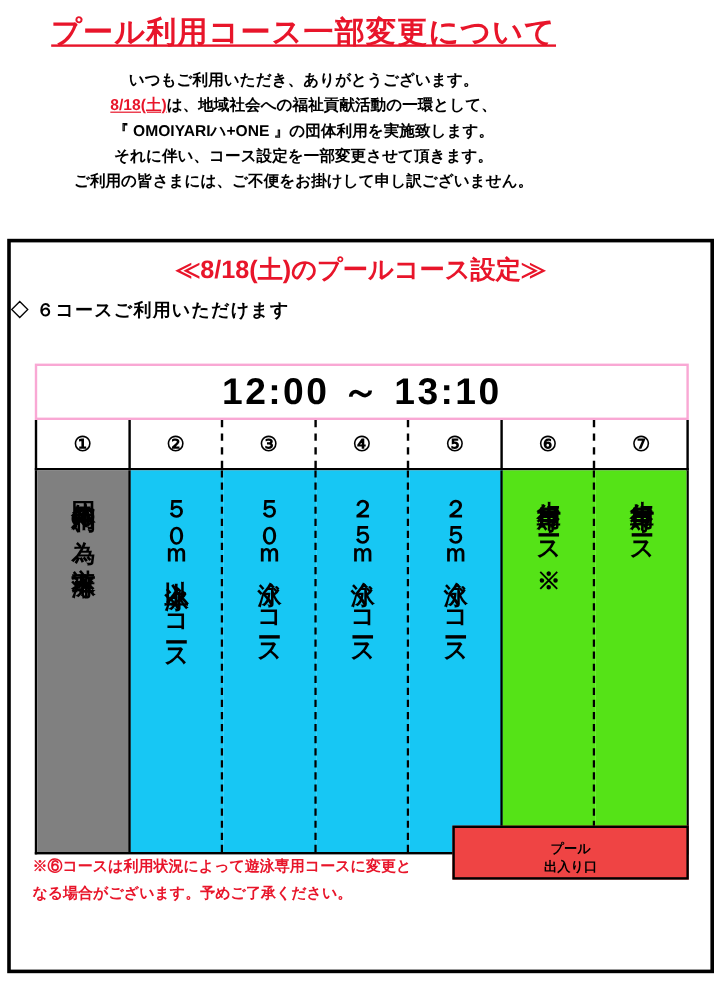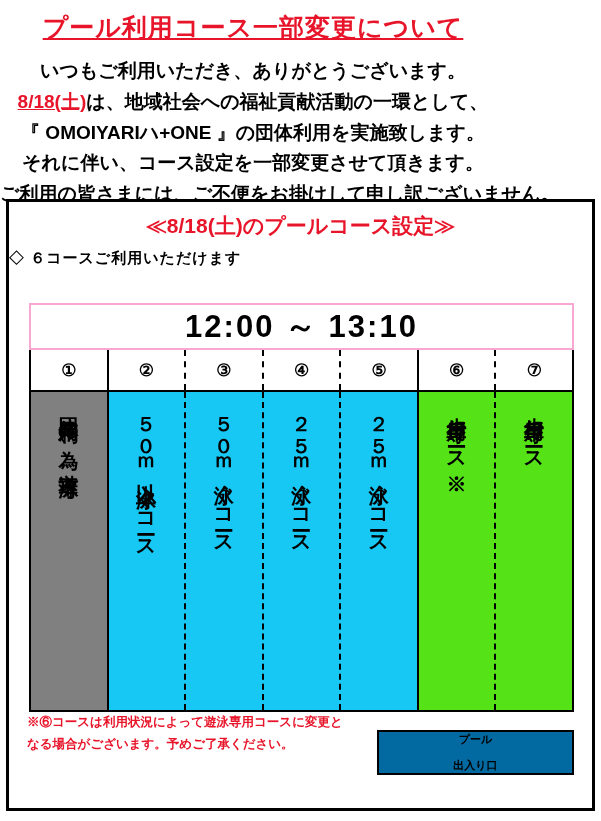--- a/index.html
+++ b/index.html
@@ -29,21 +29,21 @@
     letter-spacing: 1px;
     text-decoration: underline;
     padding-top: 12px;
     line-height: 1.2;
   }
 
   
   .intro {
     margin-top: 14px;
     text-align: center;
-    font-size: 19px;
+    font-size: 13px;
     font-weight: bold;
     line-height: 1.62;
   }
   .intro div {
     white-space: nowrap;
   }
   .red-underline {
     color: #e8152a;
     text-decoration: underline;
     margin-top: 22px;
@@ -155,30 +155,30 @@
     border-right: 2px dashed #000000;
   }
   .sep-solid {
     border-right: 2px solid #000000;
   }
 
   
   .entrance {
     position: absolute;
     left: 368px;
-    top: 528px;
+    top: 486px;
     width: 197px;
     height: 45px;
     border: 2px solid #000000;
     box-sizing: border-box;
-    background: #0369a1;
+    background: #ef4444;
     display: flex;
     flex-direction: column;
     align-items: center;
-    justify-content: space-between;
+    justify-content: flex-end;
     font-size: 11px;
     font-weight: bold;
     line-height: 1.35;
   }
 
   
   .footnote {
     position: absolute;
     left: 18px;
     top: 510px;

